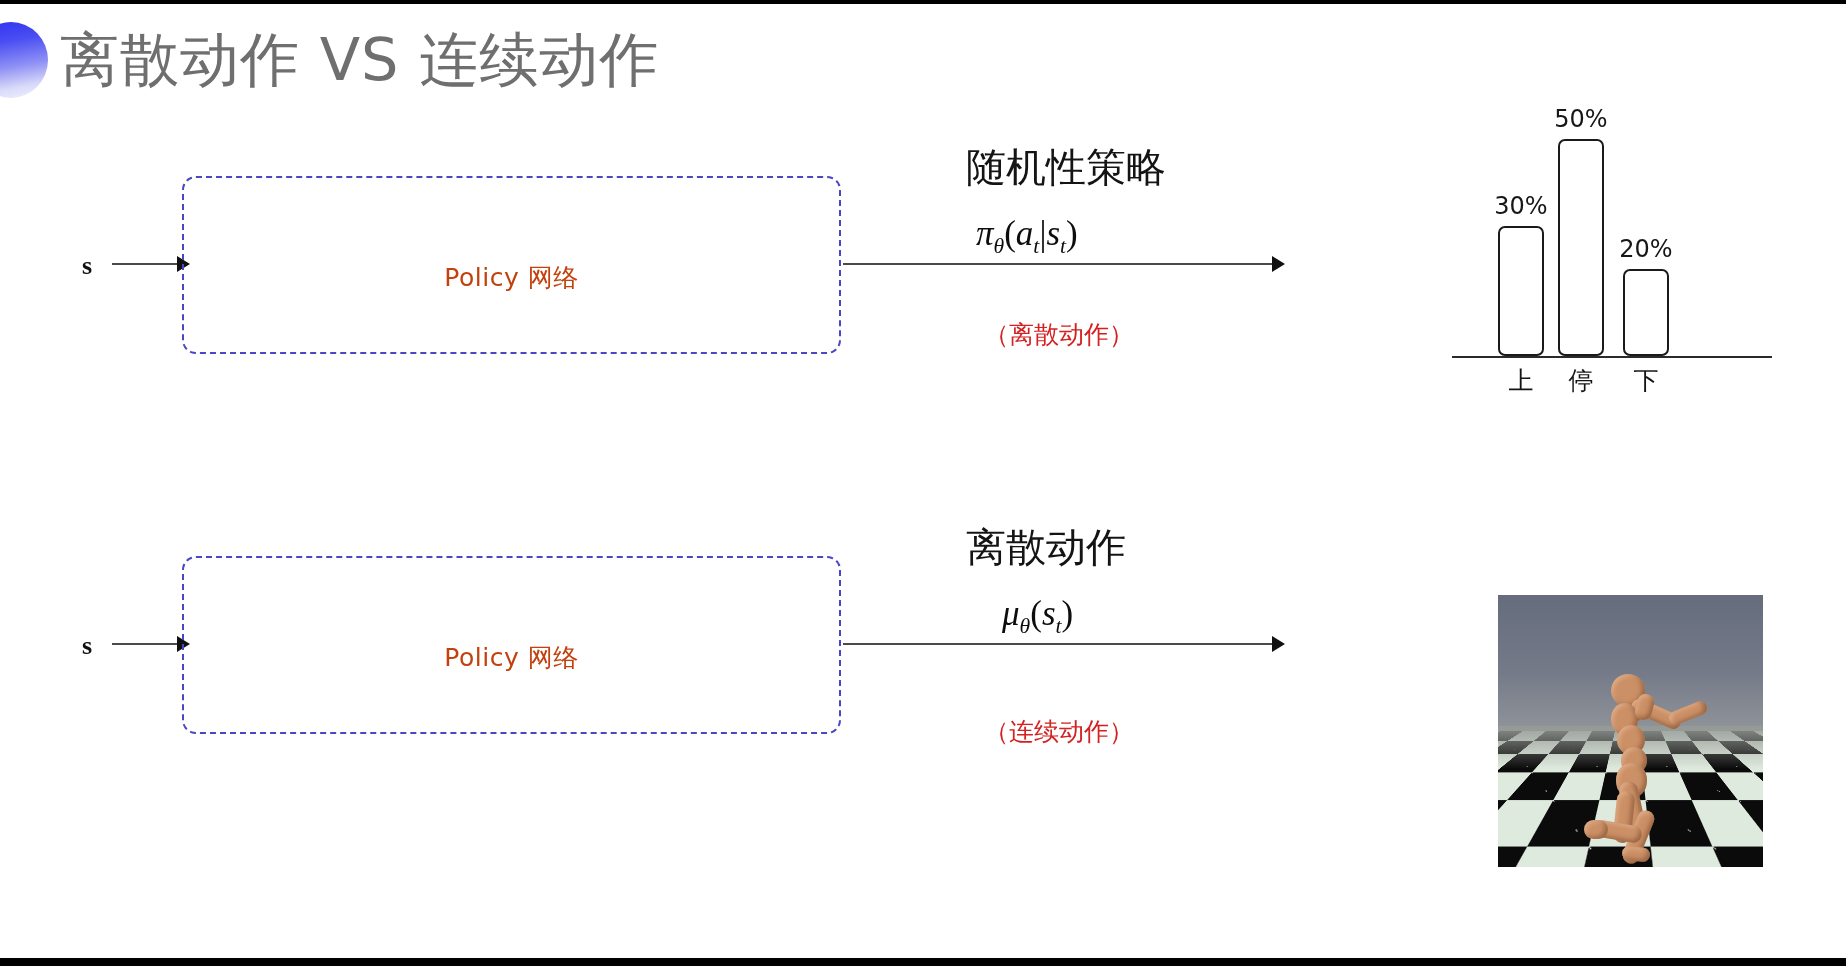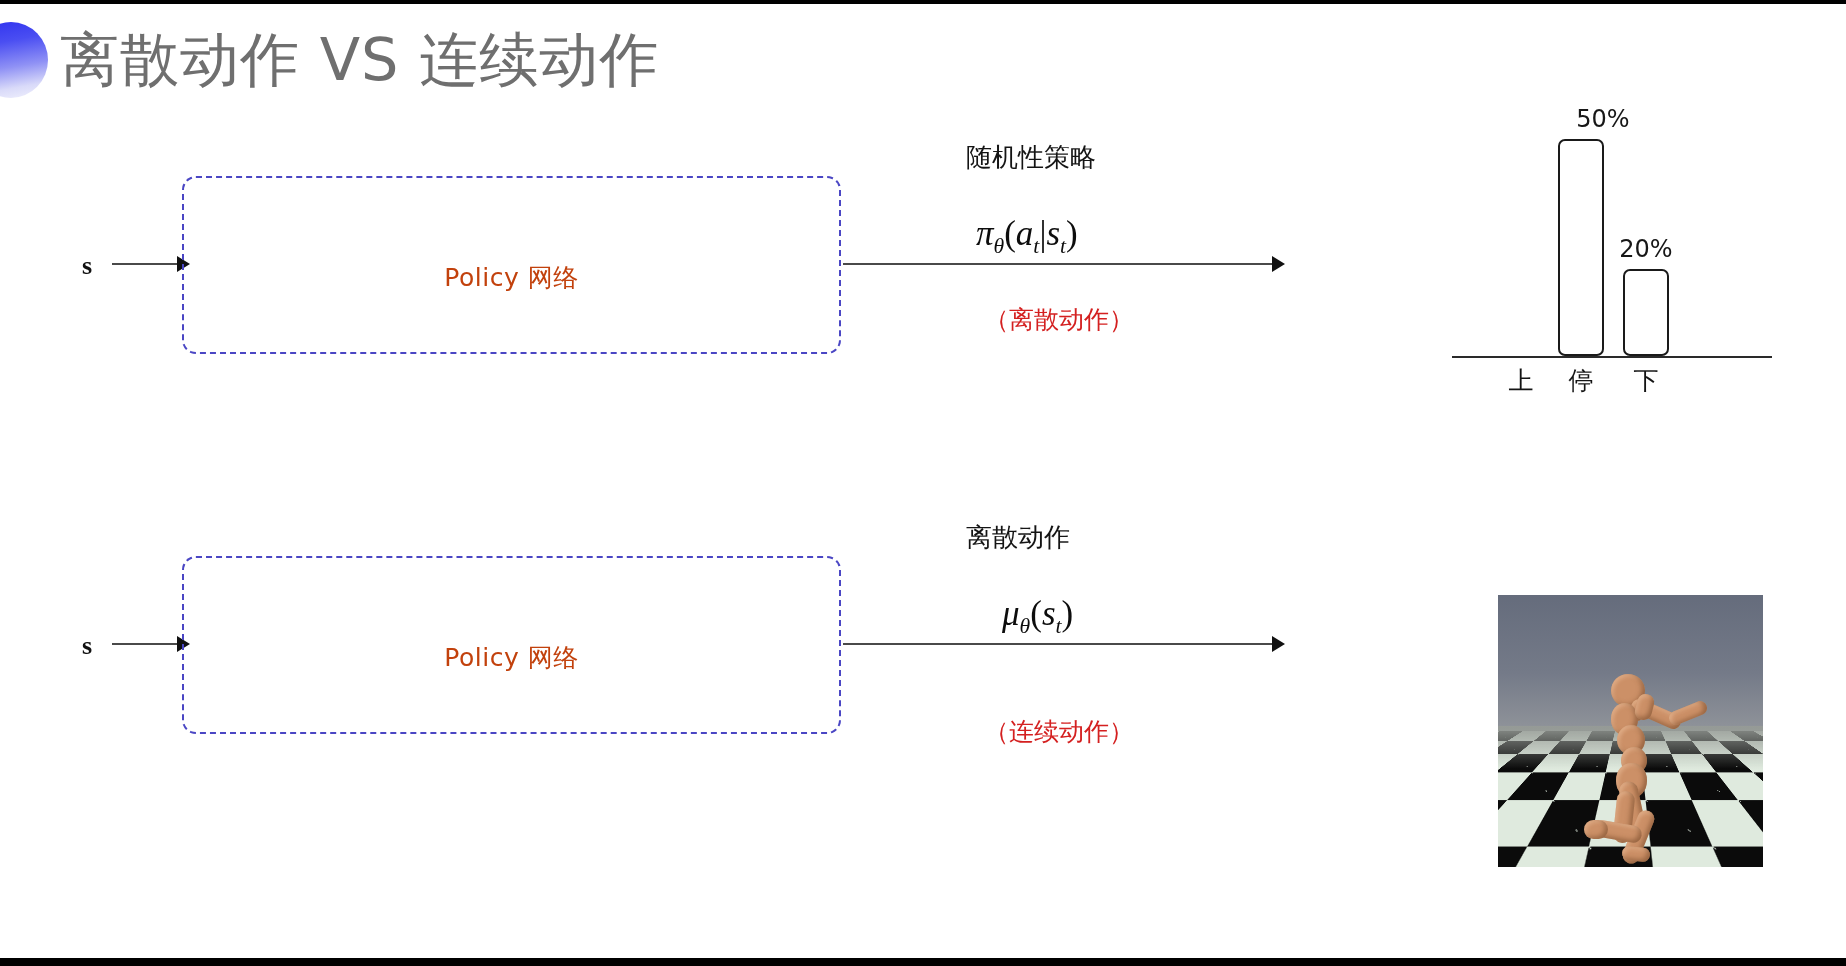--- a/index.html
+++ b/index.html
@@ -88,21 +88,21 @@
     font-size: 25px;
     color: #c2410c;
     letter-spacing: 0.5px;
     font-family: "DejaVu Sans", "Liberation Sans", sans-serif;
     margin-top: 24px;
   }
 
   
   .annot-title {
     position: absolute;
-    font-size: 26px;
+    font-size: 40px;
     color: #141414;
     white-space: nowrap;
     font-family: "DejaVu Sans", "Liberation Sans", sans-serif;
   }
   .annot-formula {
     position: absolute;
     font-size: 35px;
     white-space: nowrap;
     font-family: "Liberation Serif", "DejaVu Serif", serif;
     font-style: italic;
@@ -255,28 +255,32 @@
 
     <div class="arrow-line" style="left:843px; top:113px; width:434px;"></div>
     <div class="arrow-head" style="left:1272px; top:106px;"></div>
 
     <span class="annot-title" style="left:966px; top:-10px;">随机性策略</span>
 
     <span class="annot-formula" style="left:976px; top:48px;">
       <span>π</span><span class="sub">θ</span><span class="paren">(</span><span>a</span><span class="sub">t</span><span class="paren">|</span><span>s</span><span class="sub">t</span><span class="paren">)</span>
     </span>
 
-    <span class="annot-note" style="left:984px; top:153px;text-align:right;">（离散动作）</span>
+    <span class="annot-note" style="left:984px; top:168px;text-align:right;">（离散动作）</span>
   </div>
 
   <div id="bar-chart">
     <div id="bar-plot">
 
-
-      <div class="bar-group" style="left:60px;padding-left:44px;">
+      <div class="bar-group" style="left:0px;">
+        <span class="bar-value" style="bottom: 136px;">30%</span>
+        <div class="bar-rect" style="height: 130px; background: rgb(255, 255, 255); border-color: rgb(26, 26, 26);"></div>
+      </div>
+
+      <div class="bar-group" style="left:60px;">
         <span class="bar-value" style="bottom: 223px;">50%</span>
         <div class="bar-rect" style="height: 217px; background: rgb(255, 255, 255); border-color: rgb(26, 26, 26);"></div>
       </div>
 
       <div class="bar-group" style="left:125px;">
         <span class="bar-value" style="bottom: 93px;">20%</span>
         <div class="bar-rect" style="height: 87px; background: rgb(255, 255, 255); border-color: rgb(26, 26, 26);"></div>
       </div>
 
       <div id="bar-axis" style="background: rgb(42, 42, 42);"></div>

